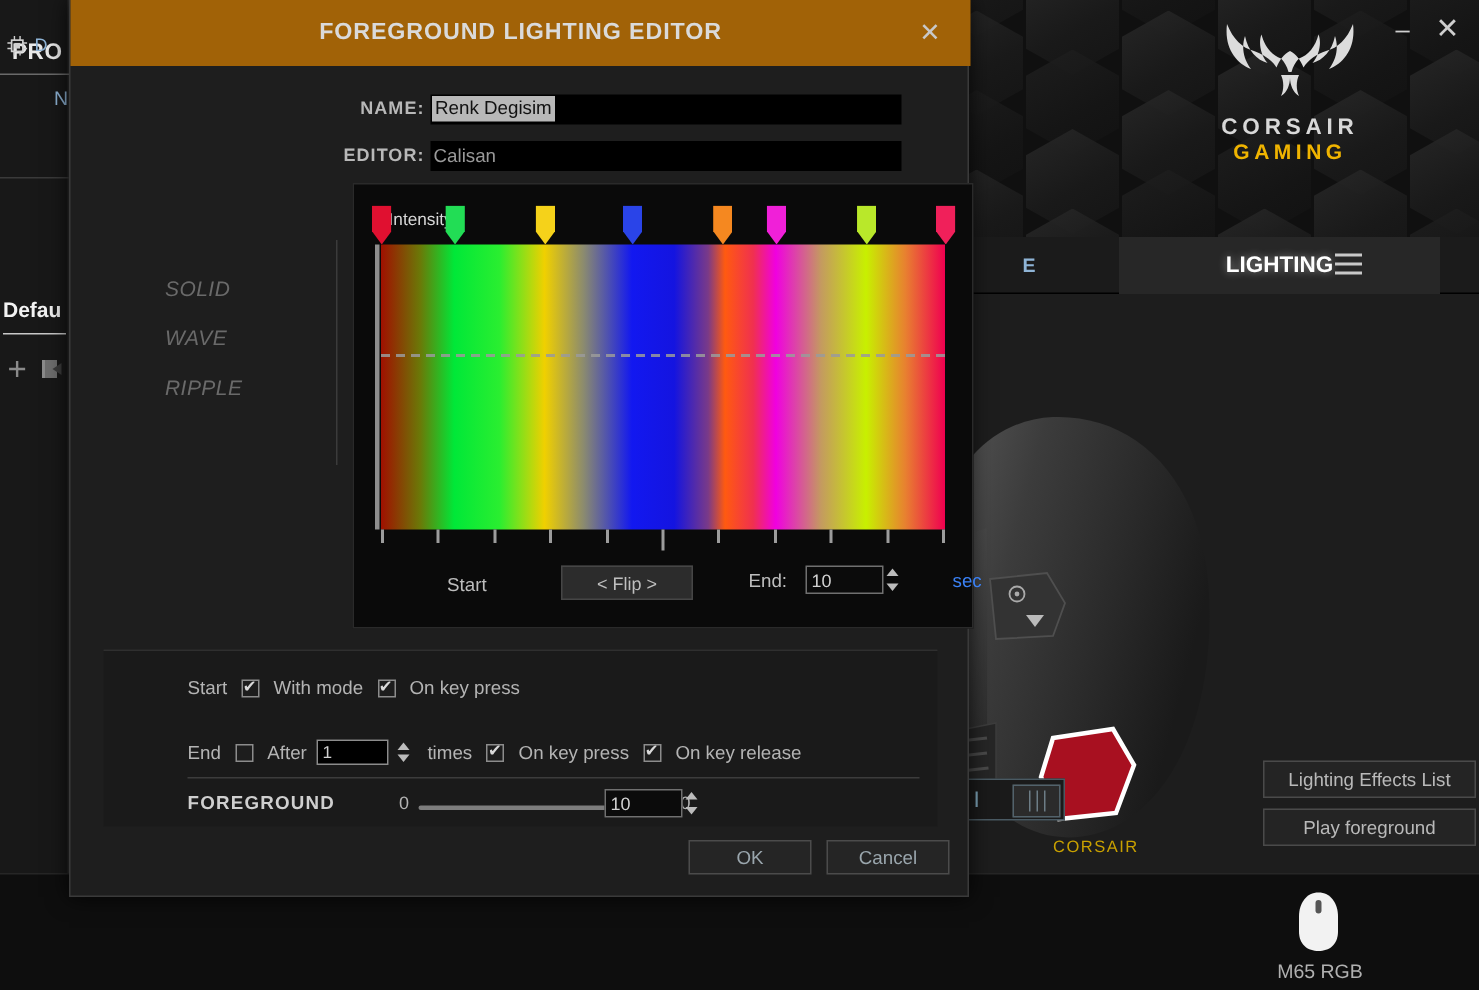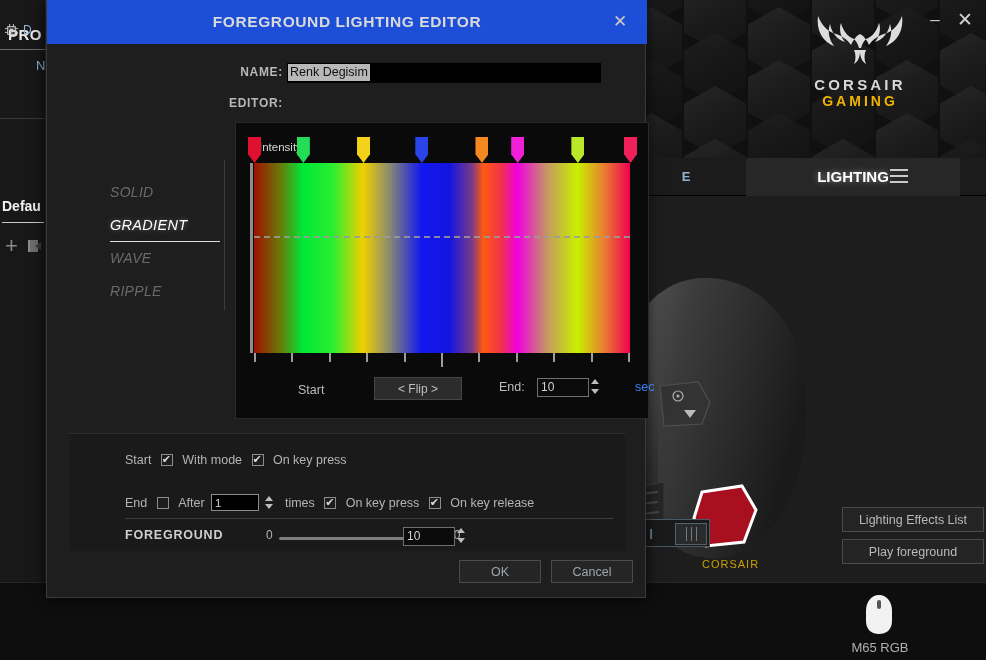--- a/index.html
+++ b/index.html
@@ -161,21 +161,21 @@
   .modal {
     position: absolute; left: 46px; top: 0; width: 600px; height: 598px;
     background: #1e1e1e;
     border: 1px solid #3a3a3a; border-top: none;
     box-shadow: 0 0 14px rgba(0,0,0,.8);
   }
   .modal-title {
     position: absolute; left: 0; top: 0; width: 600px; height: 44px;
     line-height: 44px; text-align: center;
     color: #dadada; font-size: 15.5px; font-weight: bold; letter-spacing: .6px;
-    background: #1d4ed8;
+    background: #a16207;
   }
   .modal-close {
     position: absolute; right: 14px; top: 11px; width: 22px; height: 22px;
     color: #c8c8c8; font-size: 17px; line-height: 22px; text-align: center; cursor: pointer;
   }
   .lbl-name {
     position: absolute; left: 148px; top: 65px; width: 88px; text-align: right;
     color: #b8b8b8; font-size: 12px; font-weight: bold; letter-spacing: .7px;
   }
   .lbl-notes {
@@ -521,24 +521,24 @@
   <div class="modal">
 
     <div class="modal-title">FOREGROUND LIGHTING EDITOR</div>
     <div class="modal-close">✕</div>
 
     <div class="lbl-name">NAME:</div>
     <input class="inp inp-name" value="" placeholder="" style="">
     <div class="name-selected">Renk Degisim</div>
 
     <div class="lbl-notes">EDITOR:</div>
+    <input class="inp inp-notes" value="Calisan" style="">
 
     <div class="mode-tabs">
       <div class="mode-tab">SOLID</div>
-      <div class="mode-tab active">GRADIENT</div>
       <div class="mode-tab">WAVE</div>
       <div class="mode-tab">RIPPLE</div>
     </div>
     <div class="mode-divider"></div>
 
     <div class="grad-panel">
       <div class="grad-left-rail"></div>
       <div class="intensity-label">Intensity</div>
 
       <div class="grad-strip">

